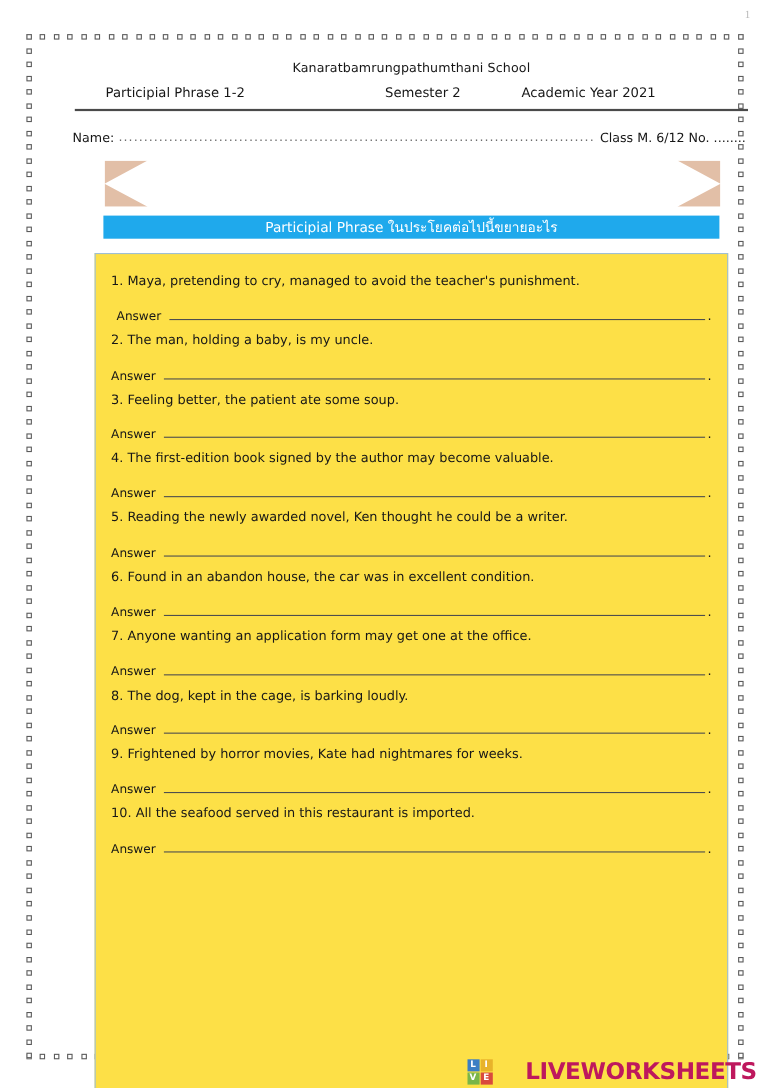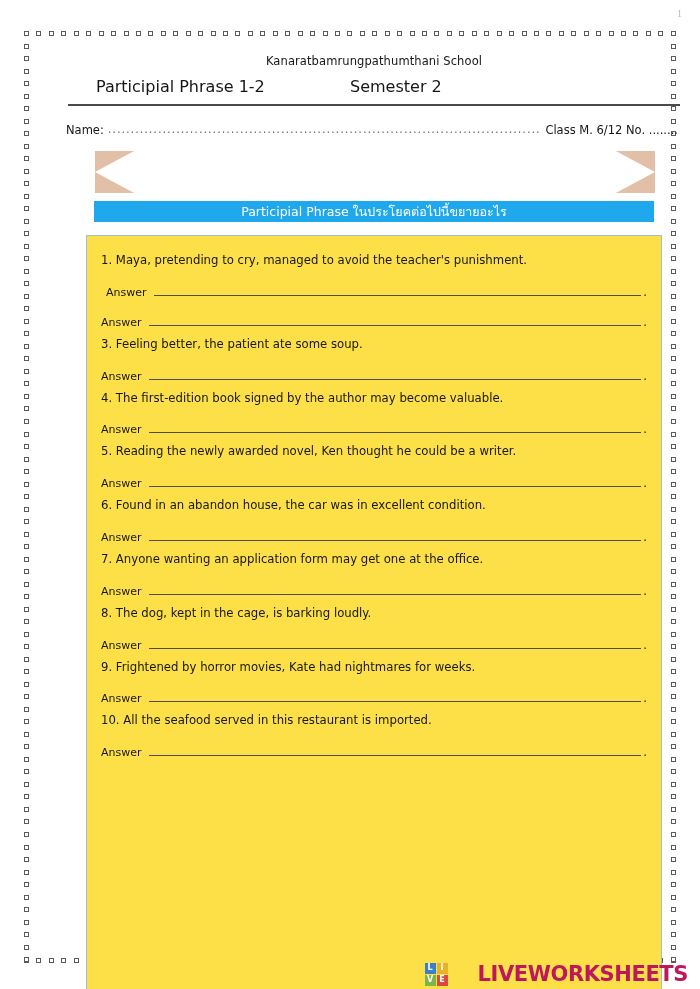--- a/index.html
+++ b/index.html
@@ -66,21 +66,21 @@
   
   .school-name {
     text-align: center;
     font-size: 11.5px;
     margin-top: 11px;
     letter-spacing: .1px;
   }
   .hdr-row {
     display: flex;
     margin-top: 9px;
-    font-size: 16px;
+    font-size: 12px;
     padding-left: 36px;
     box-sizing: border-box;
   }
   .hdr-col-a { width: 254px; flex: 0 0 auto; }
   .hdr-col-b { width: 124px; flex: 0 0 auto; }
   .hdr-col-c { flex: 1 1 auto; }
 
   .header-rule {
     margin: 8px 8px 0 8px;
     height: 2px;
@@ -501,20 +501,21 @@
     </div>
 </div>
 
 <div class="sheet-inner">
 
   <div class="school-name">Kanaratbamrungpathumthani School</div>
 
   <div class="hdr-row">
     <div class="hdr-col-a">Participial Phrase 1-2</div>
     <div class="hdr-col-b">Semester 2</div>
+    <div class="hdr-col-c">Academic Year 2021</div>
   </div>
 
 
   <div class="header-rule"></div>
 
   <div class="name-row">
     <span class="name-label">Name:</span>
     <span class="dot-fill">...............................................................................................................................................</span>
     <span class="name-tail">Class M. 6/12 No. ........</span>
   </div>
@@ -532,20 +533,21 @@
   <div class="question-box" id="question-box">
       <div class="q-item">
         <div class="q-text">1. Maya, pretending to cry, managed to avoid the teacher's punishment.</div>
         <div class="answer-row indented">
           <span class="answer-label">Answer</span>
           <span class="answer-line"></span>
           <span class="answer-period">.</span>
         </div>
       </div>
       <div class="q-item">
+        <div class="q-text">2. The man, holding a baby, is my uncle.</div>
         <div class="answer-row">
           <span class="answer-label">Answer</span>
           <span class="answer-line"></span>
           <span class="answer-period">.</span>
         </div>
       </div>
       <div class="q-item">
         <div class="q-text">3. Feeling better, the patient ate some soup.</div>
         <div class="answer-row">
           <span class="answer-label">Answer</span>

